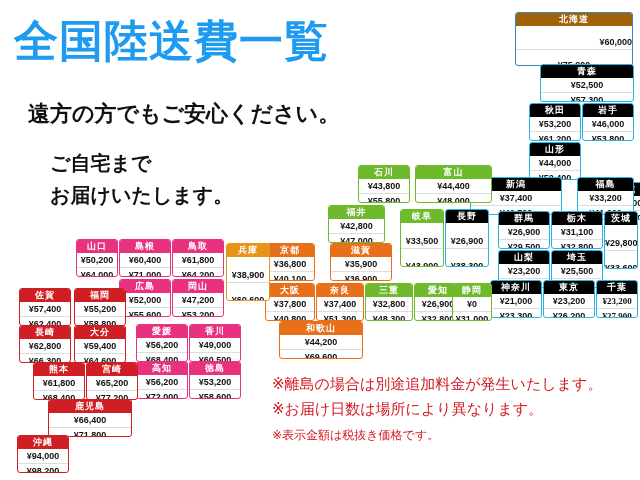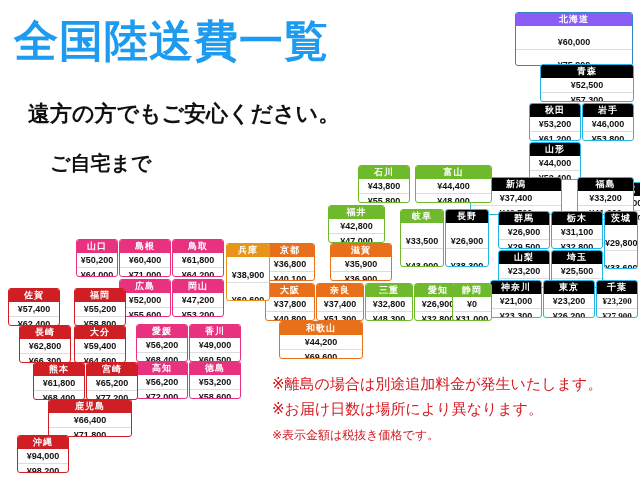--- a/index.html
+++ b/index.html
@@ -46,21 +46,21 @@
     line-height:11px;padding:1px 0 1px;letter-spacing:1px;
   }
   .pref .val{
     font-size:9px;font-weight:bold;color:#111;text-align:center;
     line-height:12px;padding:1px 0;
   }
   .pref .val + .val{border-top:1px solid #dcdcdc;}
 
   
   .c-blue  {border-color:#2f86c5;}
-  .c-blue   .hd{background:#8b5cf6;}
+  .c-blue   .hd{background:#a16207;}
   .c-cyan  {border-color:#27b4e4;}
   .c-cyan   .hd{background:#000000;}
   .c-green {border-color:#6fb92c;}
   .c-green  .hd{background:#6fb92c;}
   .c-orange{border-color:#e8701a;}
   .c-orange .hd{background:#e8701a;}
   .c-amber {border-color:#e8941a;}
   .c-amber  .hd{background:#e8941a;}
   .c-pink  {border-color:#e8317f;}
   .c-pink   .hd{background:#e8317f;}
@@ -68,25 +68,26 @@
   .c-red    .hd{background:#cf1f24;}
 </style>
 </head>
 <body>
 
 <div id="stage">
 
   <div class="title">全国陸送費一覧</div>
   <div class="sub1">遠方の方でもご安心ください。</div>
   <div class="sub2">ご自宅まで</div>
+  <div class="sub3">お届けいたします。</div>
 
   <div id="pref-layer">
       <div class="pref c-blue" style="left: 515px; top: 12px; width: 118px; height: 54px;">
         <div class="hd">北海道</div>
-        <div class="val" style="padding-top: 9.5px;">¥60,000</div>
+        <div class="val" style="padding-top: 9.5px; text-align: right;">¥60,000</div>
         <div class="val" style="padding-top: 9.5px;">¥75,900</div>
       </div>
       <div class="pref c-cyan" style="left: 540px; top: 64px; width: 94px; height: 38px;">
         <div class="hd">青森</div>
         <div class="val">¥52,500</div>
         <div class="val">¥57,300</div>
       </div>
       <div class="pref c-cyan" style="left: 529px; top: 103px; width: 52px; height: 38px;">
         <div class="hd">秋田</div>
         <div class="val">¥53,200</div>
@@ -270,21 +271,21 @@
       <div class="pref c-pink" style="left: 189px; top: 361px; width: 52px; height: 38px;">
         <div class="hd">徳島</div>
         <div class="val">¥53,200</div>
         <div class="val">¥58,600</div>
       </div>
       <div class="pref c-red" style="left: 74px; top: 288px; width: 52px; height: 38px;">
         <div class="hd">福岡</div>
         <div class="val">¥55,200</div>
         <div class="val">¥58,800</div>
       </div>
-      <div class="pref c-red" style="left: 8px; top: 288px; width: 52px; height: 38px;">
+      <div class="pref c-red" style="left: 19px; top: 288px; width: 52px; height: 38px;">
         <div class="hd">佐賀</div>
         <div class="val">¥57,400</div>
         <div class="val">¥62,400</div>
       </div>
       <div class="pref c-red" style="left: 19px; top: 325px; width: 52px; height: 38px;">
         <div class="hd">長崎</div>
         <div class="val">¥62,800</div>
         <div class="val">¥66,300</div>
       </div>
       <div class="pref c-red" style="left: 74px; top: 325px; width: 52px; height: 38px;">

